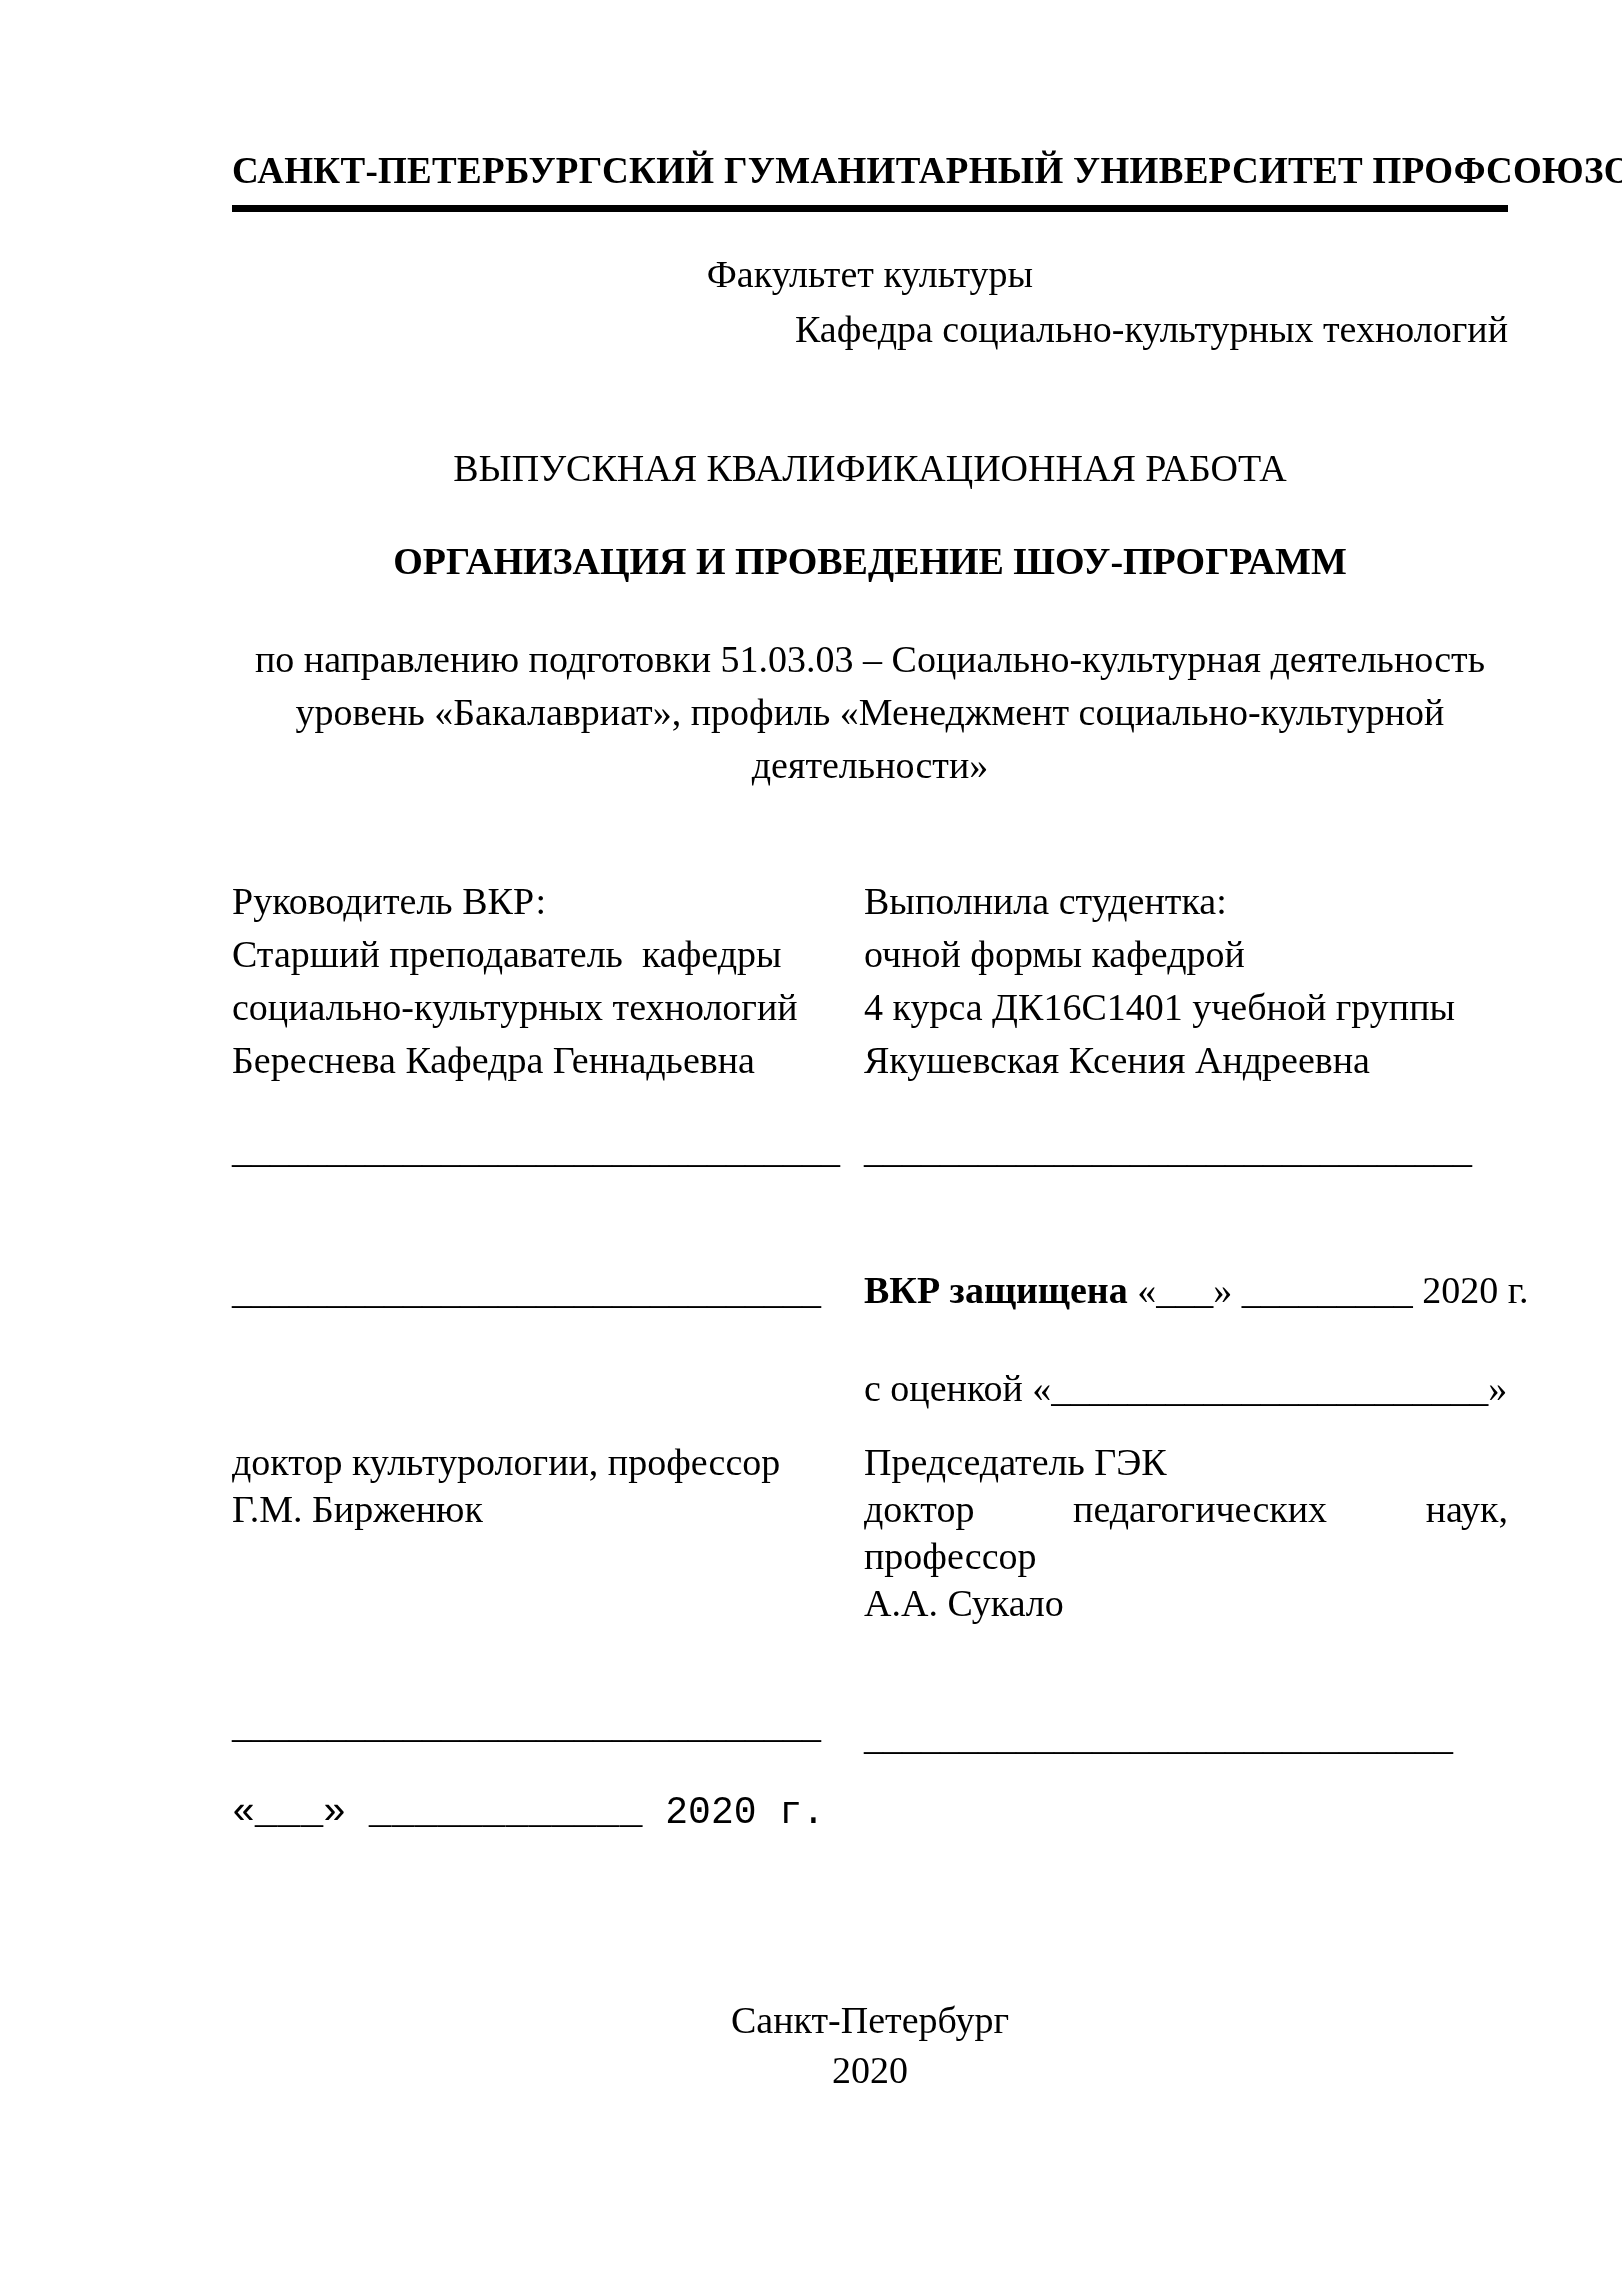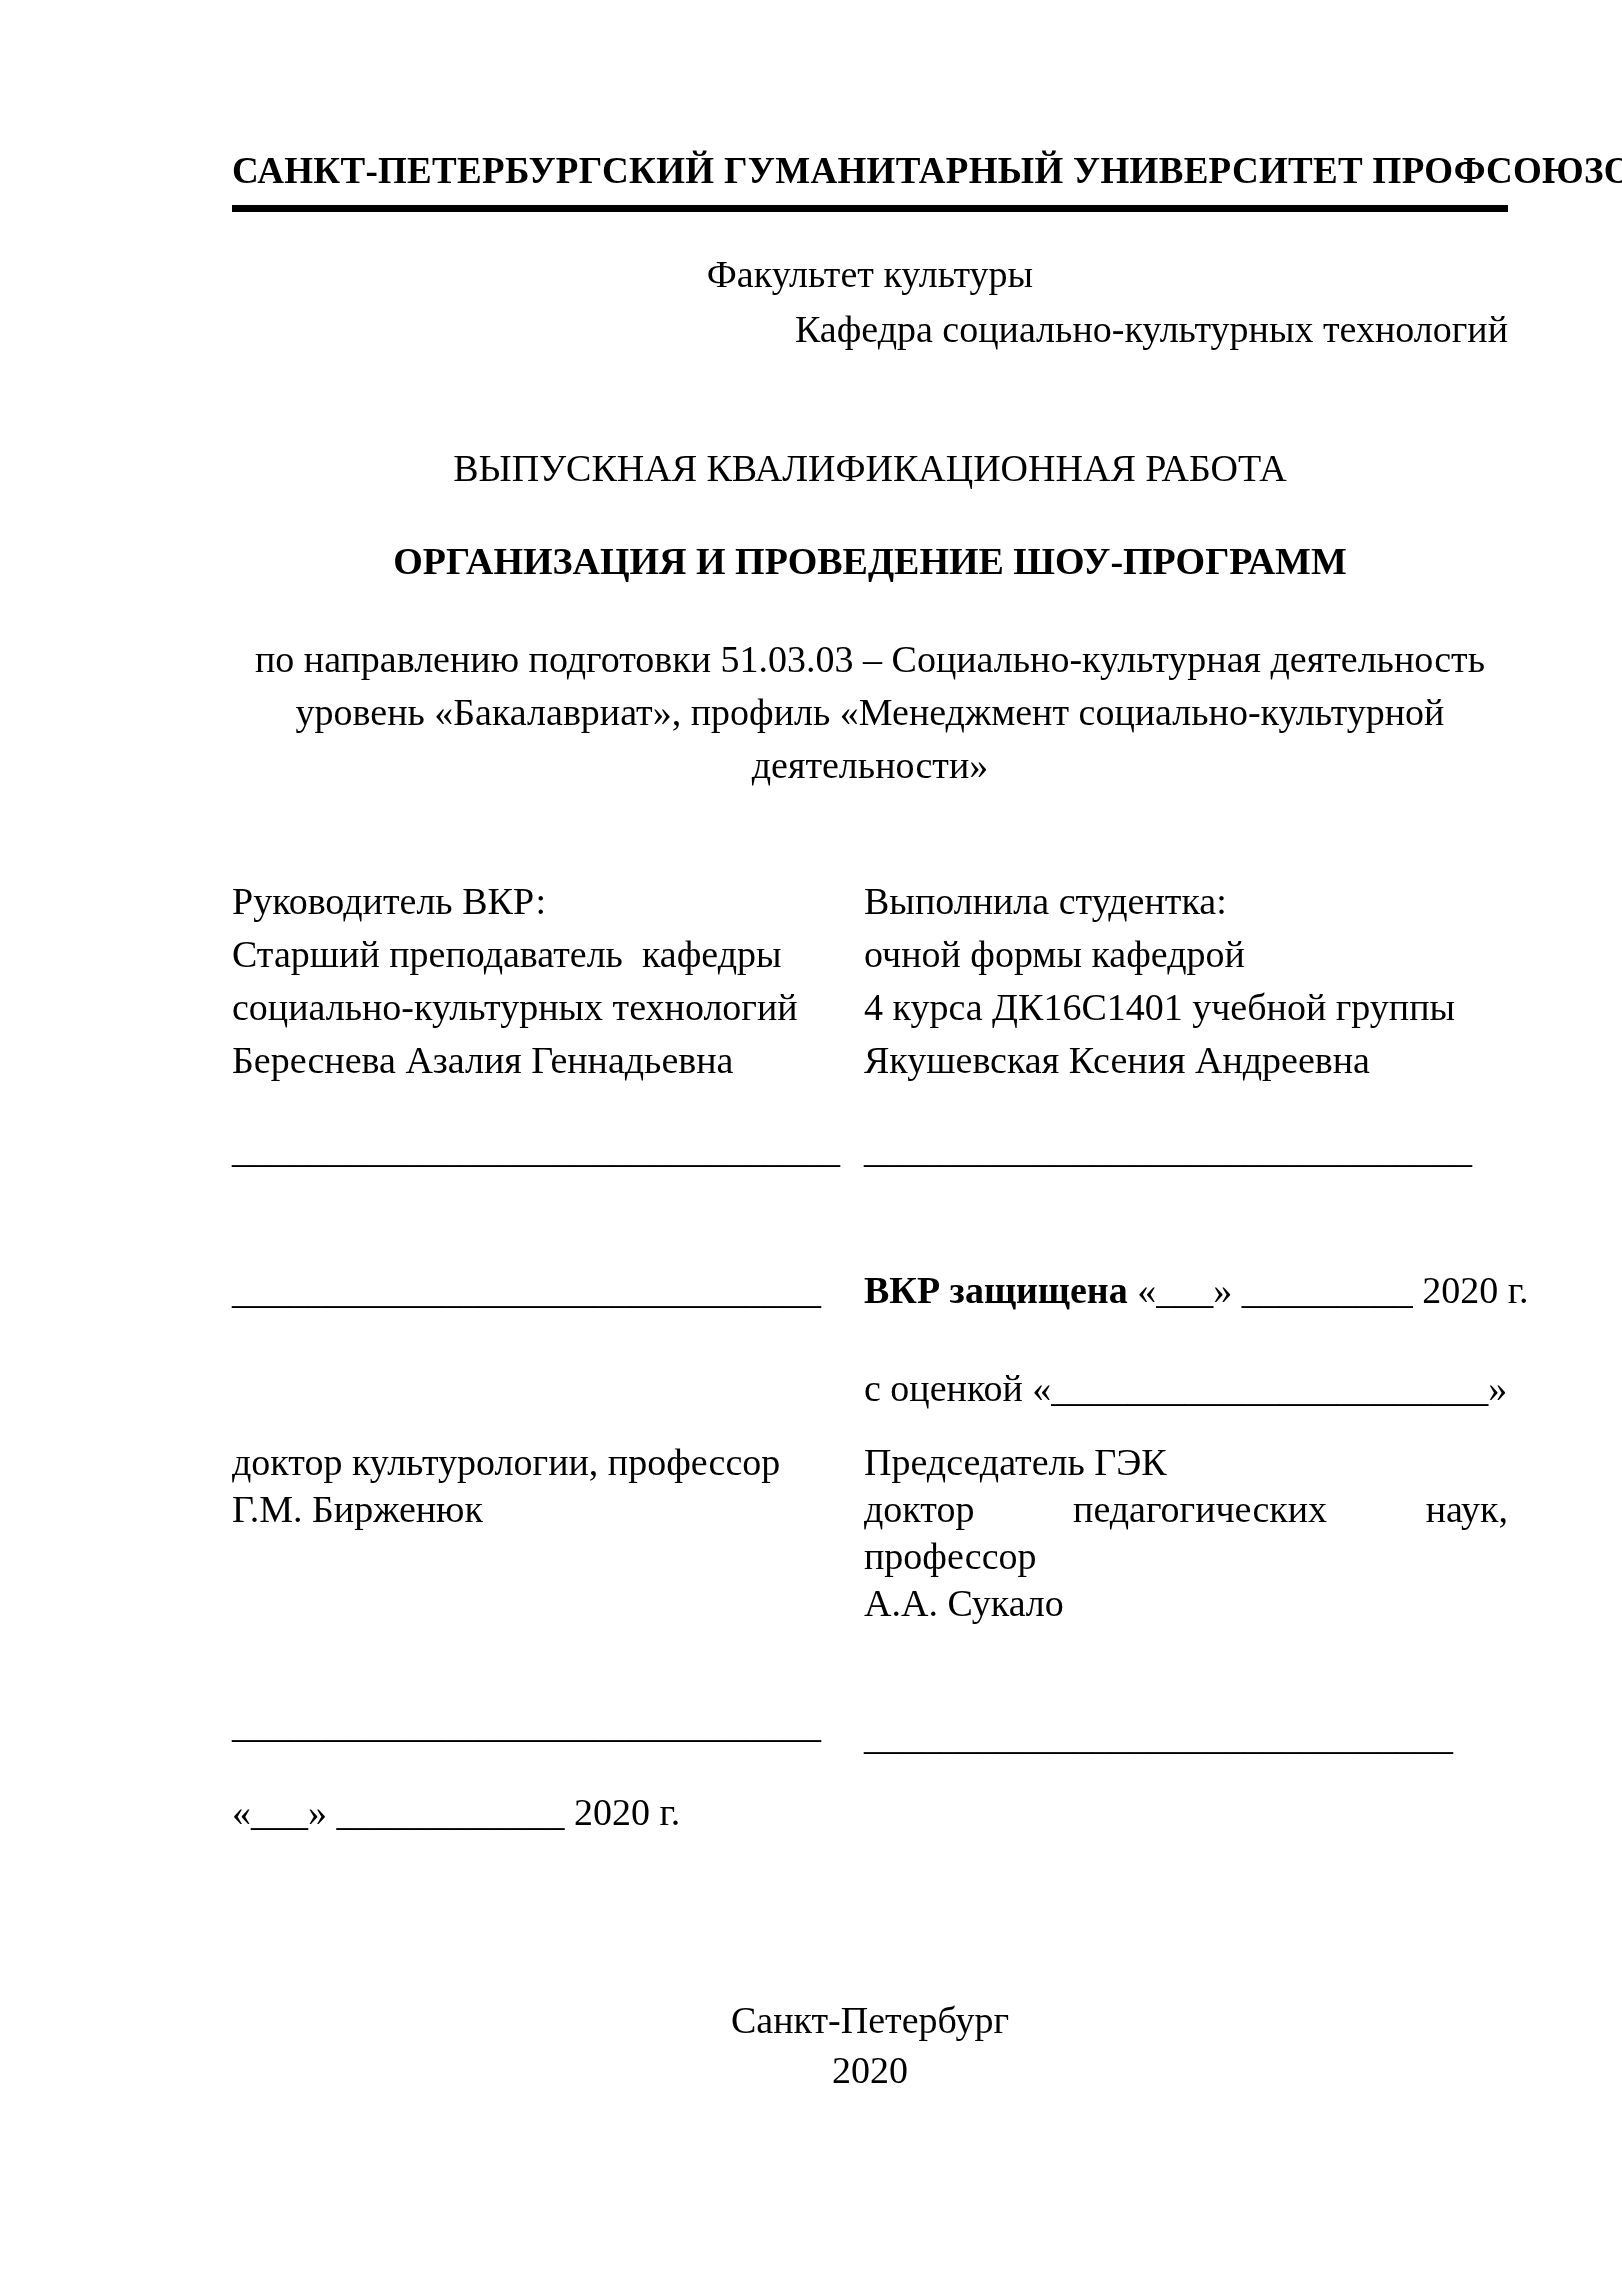--- a/index.html
+++ b/index.html
@@ -42,21 +42,21 @@
   .cols2   { margin-top:31px;  line-height:47px; }
   .sigrow3 { margin-top:78px;  line-height:39px; }
 
   .pre    { white-space:pre-wrap; }
   .nowrap { white-space:pre; }
   .b      { font-weight:700; }
   .offset15 { margin-top:11.8px; }
 
   .just { display:flex; justify-content:space-between; }
 
-  .daterow { margin-top:37px; line-height:39px; white-space:pre; }
+  .daterow { margin-top:37px; line-height:39px; white-space:pre;font-family:Liberation Mono, monospace; }
   .cityblock { margin-top:163px; text-align:center; line-height:50px; }
 </style>
 </head>
 <body>
 
 <div class="page">
   <div class="content">
 
     <div class="univ">САНКТ-ПЕТЕРБУРГСКИЙ ГУМАНИТАРНЫЙ УНИВЕРСИТЕТ ПРОФСОЮЗОВ</div>
     <div class="faculty">Факультет культуры</div>
@@ -69,21 +69,21 @@
       <div>по направлению подготовки 51.03.03 – Социально-культурная деятельность</div>
       <div>уровень «Бакалавриат», профиль «Менеджмент социально-культурной</div>
       <div>деятельности»</div>
     </div>
 
     <div class="cols cols1">
       <div>
         <div>Руководитель ВКР:</div>
         <div class="pre">Старший преподаватель  кафедры</div>
         <div class="pre">социально-культурных технологий</div>
-        <div>Береснева Азалия Геннадьевна</div>
+        <div>Береснева Кафедра Геннадьевна</div>
       </div>
       <div>
         <div>Выполнила студентка:</div>
         <div>очной формы кафедрой</div>
         <div>4 курса ДК16С1401 учебной группы</div>
         <div>Якушевская Ксения Андреевна</div>
       </div>
     </div>
 
     <div class="cols sigrow1">

